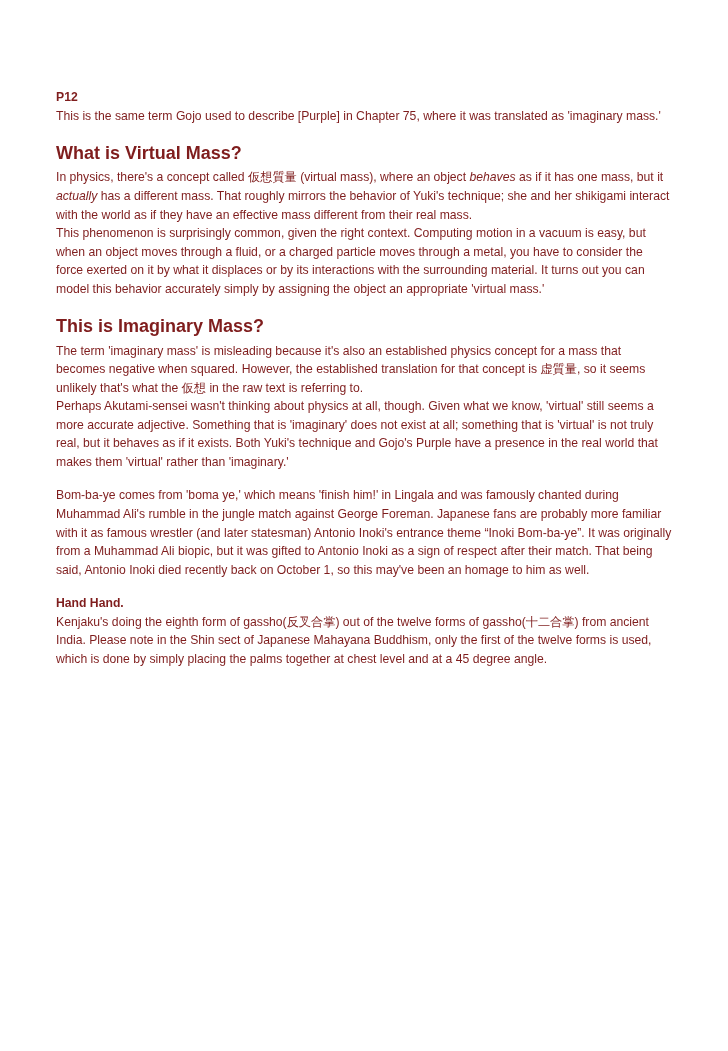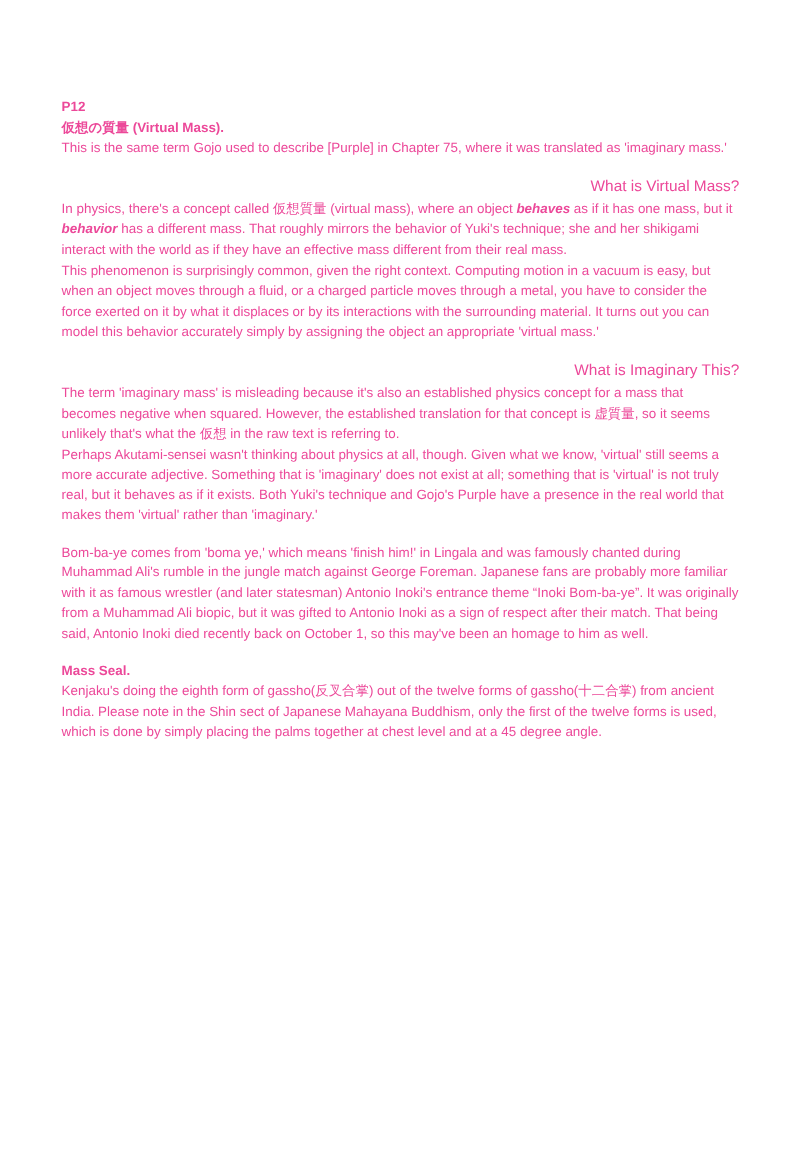--- a/index.html
+++ b/index.html
@@ -18,84 +18,82 @@
     position: relative;
     width: 728px;
     height: 1051px;
     box-sizing: border-box;
     padding: 88px 56px 0 56px;
     background: #ffffff;
   }
   .doc {
     font-size: 12.2px;
     line-height: 1.52;
-    color: #ec4899;
+    color: #7f1d1d;
   }
   .block {
     margin: 0 0 14px 0;
   }
   .block.tight {
     margin-bottom: 0;
   }
   .heading {
     font-weight: bold;
     font-size: 12.2px;
     margin: 0;
   }
   .subheading {
-    font-weight: normal;
-    font-size: 14px;
+    font-weight: bold;
+    font-size: 18px;
     margin: 0 0 1px 0;
-    text-align: right;
   }
   .para {
     margin: 0;
     text-align: left;
   }
   .spacer-md {
     height: 15px;
   }
-  b, .b { font-weight: bold; }
+  b, .b { font-weight: normal; }
   i, .i { font-style: italic; }
 </style>
 </head>
 <body>
 
 <div class="page">
   <div class="doc">
 
     <div class="block tight">
       <div class="heading">P12</div>
-      <div class="heading">仮想の質量 (Virtual Mass).</div>
       <div class="para">This is the same term Gojo used to describe [Purple] in Chapter 75, where it was translated as 'imaginary mass.'</div>
     </div>
 
     <div class="spacer-md"></div>
 
     <div class="block tight">
       <div class="subheading">What is Virtual Mass?</div>
-      <div class="para">In physics, there's a concept called 仮想質量 (virtual mass), where an object <i><b>behaves</b></i> as if it has one mass, but it <i><b>behavior</b></i> has a different mass. That roughly mirrors the behavior of Yuki's technique; she and her shikigami interact with the world as if they have an effective mass different from their real mass.</div>
+      <div class="para">In physics, there's a concept called 仮想質量 (virtual mass), where an object <i><b>behaves</b></i> as if it has one mass, but it <i><b>actually</b></i> has a different mass. That roughly mirrors the behavior of Yuki's technique; she and her shikigami interact with the world as if they have an effective mass different from their real mass.</div>
       <div class="para">This phenomenon is surprisingly common, given the right context. Computing motion in a vacuum is easy, but when an object moves through a fluid, or a charged particle moves through a metal, you have to consider the force exerted on it by what it displaces or by its interactions with the surrounding material. It turns out you can model this behavior accurately simply by assigning the object an appropriate 'virtual mass.'</div>
     </div>
 
     <div class="spacer-md"></div>
 
     <div class="block tight">
-      <div class="subheading">What is Imaginary This?</div>
+      <div class="subheading">This is Imaginary Mass?</div>
       <div class="para">The term 'imaginary mass' is misleading because it's also an established physics concept for a mass that becomes negative when squared. However, the established translation for that concept is 虚質量, so it seems unlikely that's what the 仮想 in the raw text is referring to.</div>
       <div class="para">Perhaps Akutami-sensei wasn't thinking about physics at all, though. Given what we know, 'virtual' still seems a more accurate adjective. Something that is 'imaginary' does not exist at all; something that is 'virtual' is not truly real, but it behaves as if it exists. Both Yuki's technique and Gojo's Purple have a presence in the real world that makes them 'virtual' rather than 'imaginary.'</div>
     </div>
 
     <div class="spacer-md"></div>
 
     <div class="block tight">
       <div class="para">Bom-ba-ye comes from 'boma ye,' which means 'finish him!' in Lingala and was famously chanted during Muhammad Ali's rumble in the jungle match against George Foreman. Japanese fans are probably more familiar with it as famous wrestler (and later statesman) Antonio Inoki's entrance theme “Inoki Bom-ba-ye”. It was originally from a Muhammad Ali biopic, but it was gifted to Antonio Inoki as a sign of respect after their match. That being said, Antonio Inoki died recently back on October 1, so this may've been an homage to him as well.</div>
     </div>
 
     <div class="spacer-md"></div>
 
     <div class="block tight">
-      <div class="heading">Mass Seal.</div>
+      <div class="heading">Hand Hand.</div>
       <div class="para">Kenjaku's doing the eighth form of gassho(反叉合掌) out of the twelve forms of gassho(十二合掌) from ancient India. Please note in the Shin sect of Japanese Mahayana Buddhism, only the first of the twelve forms is used, which is done by simply placing the palms together at chest level and at a 45 degree angle.</div>
     </div>
 
   </div>
 </div>
 
 </body></html>

